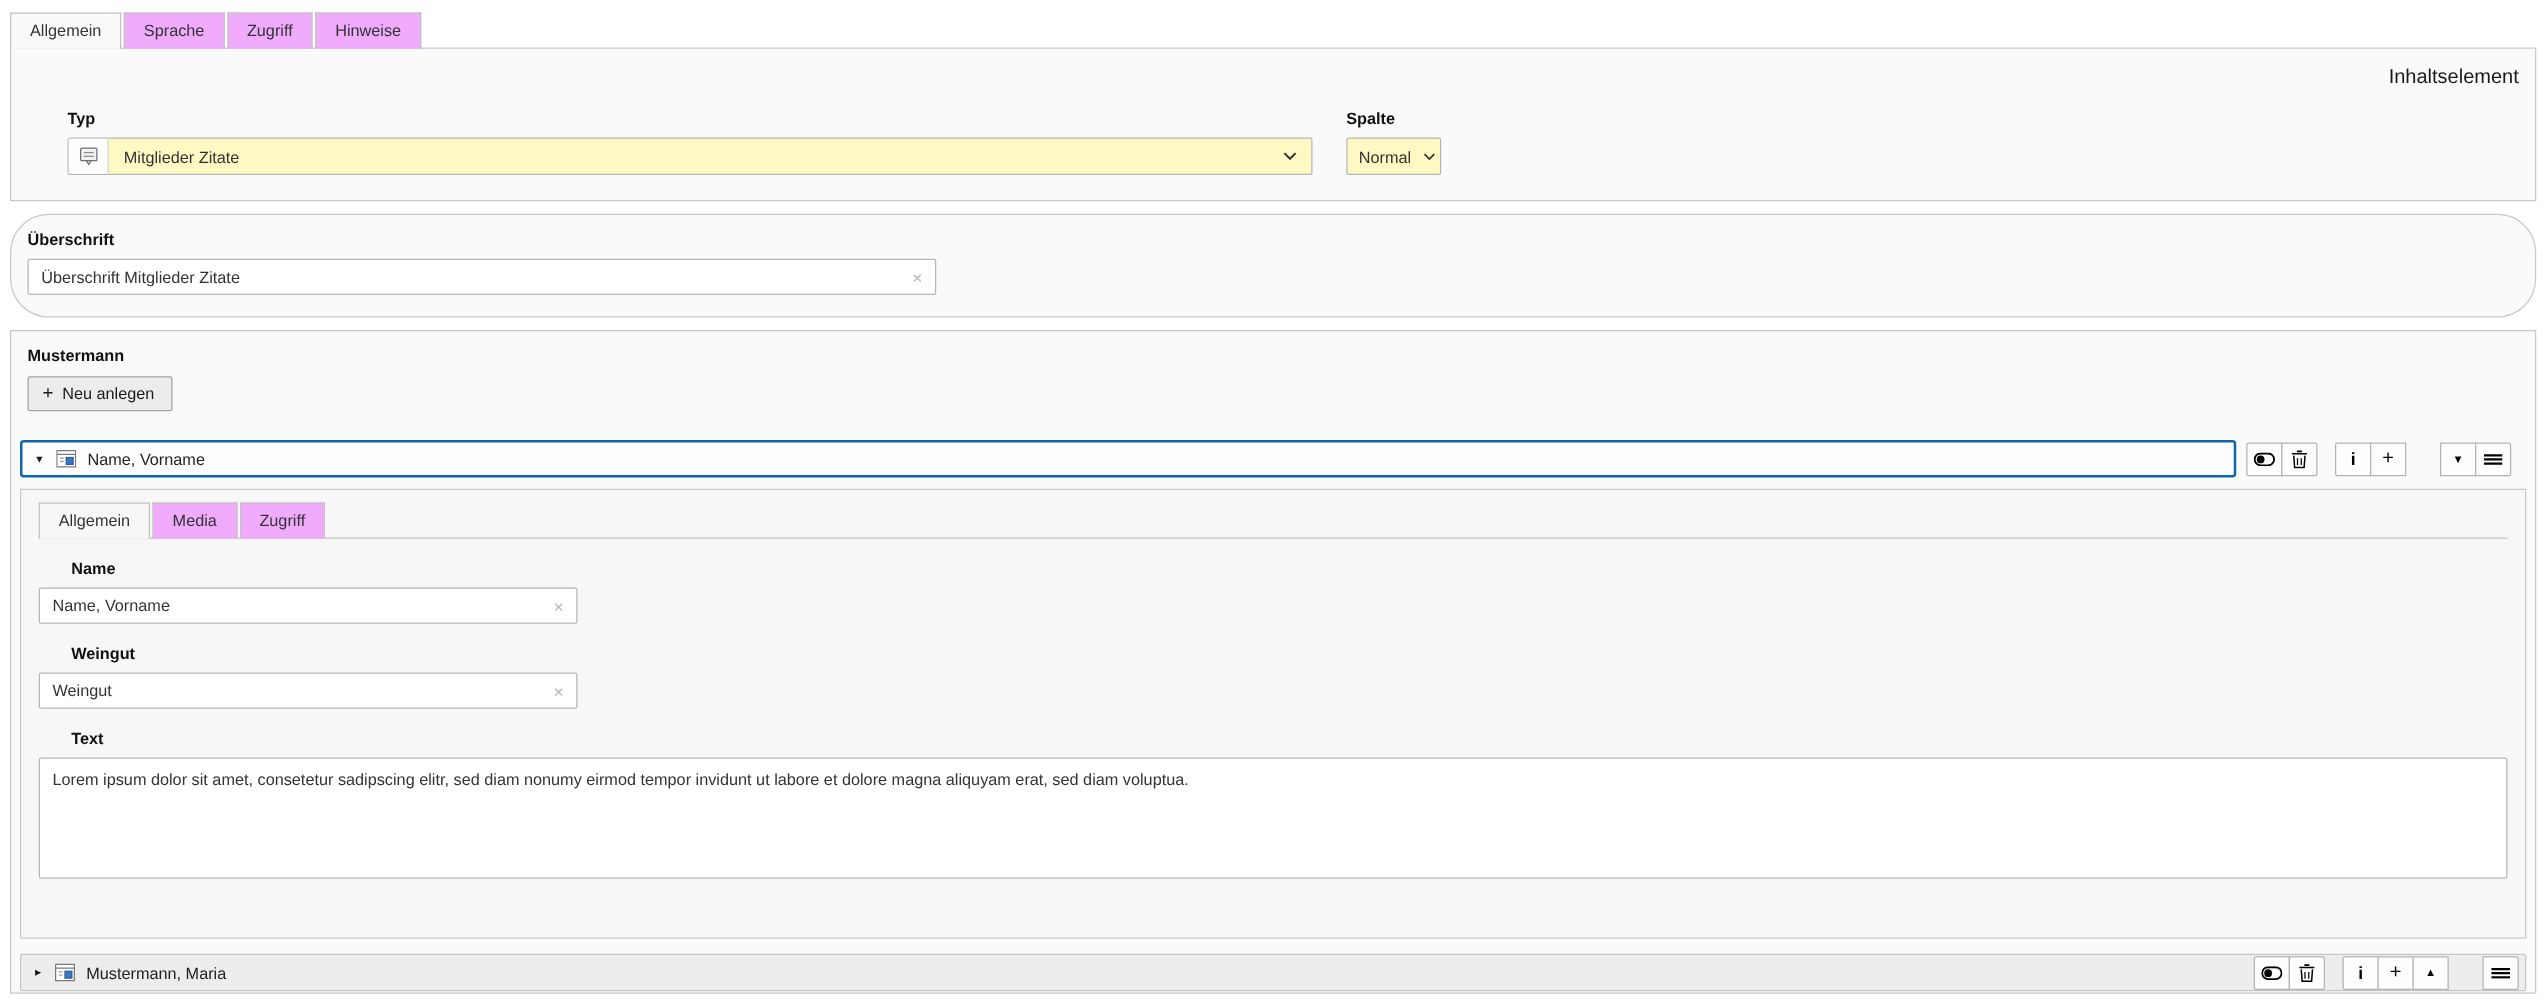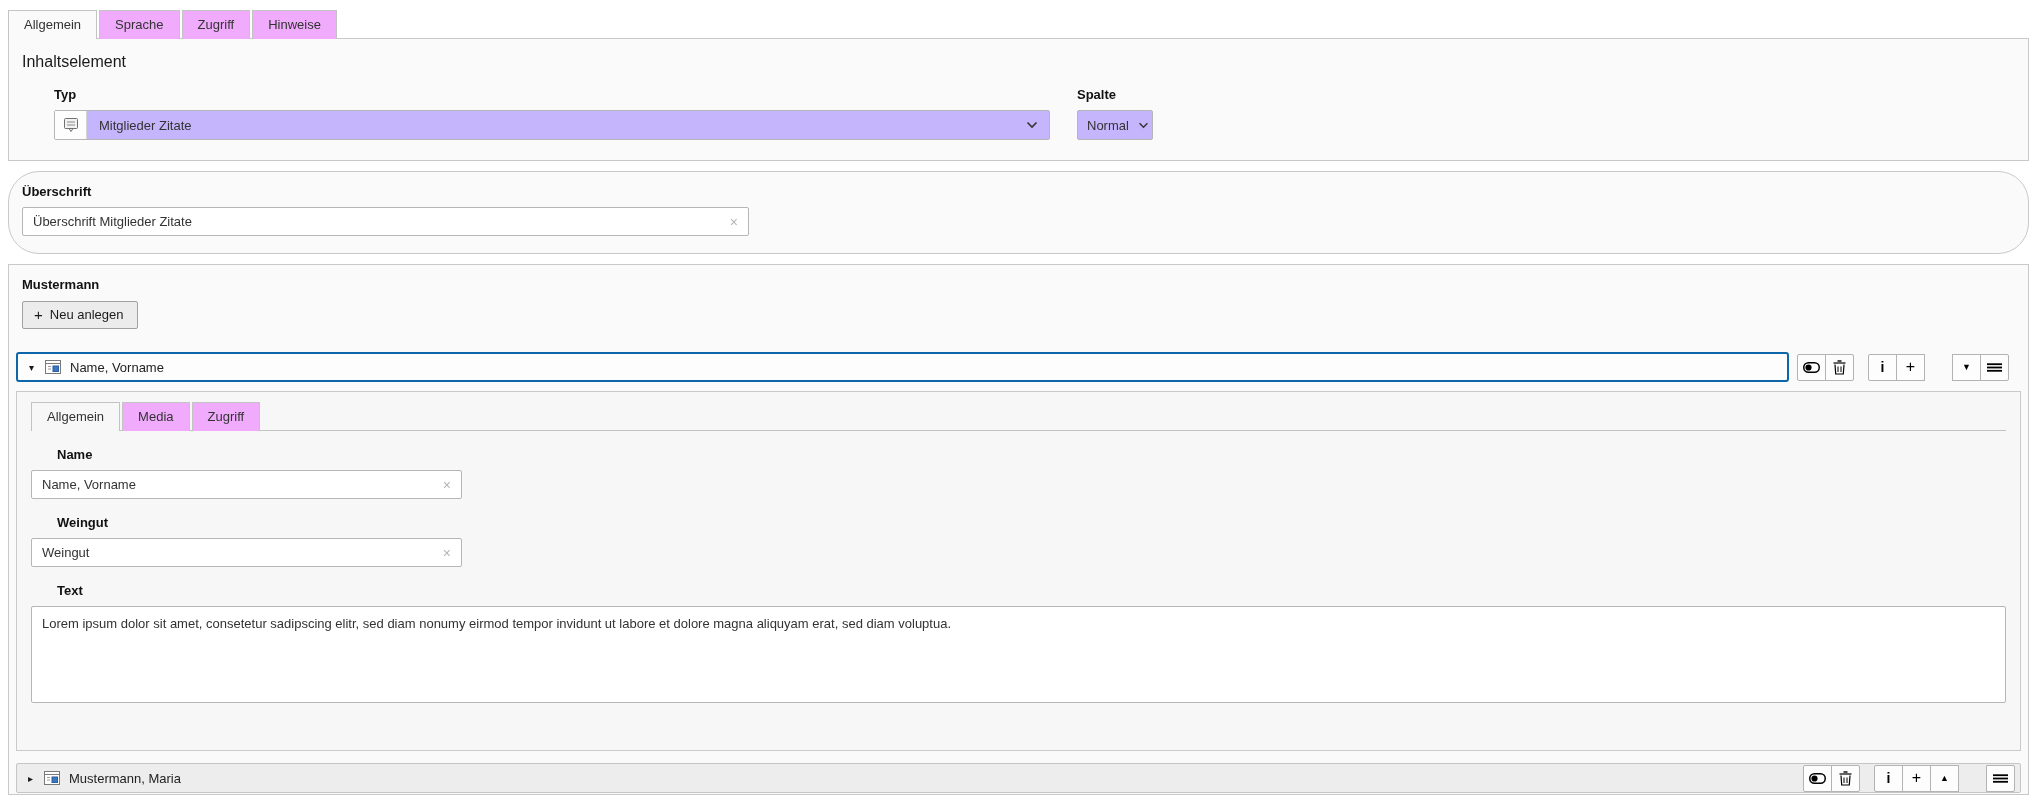--- a/index.html
+++ b/index.html
@@ -19,30 +19,30 @@
     color:#333; cursor:pointer; white-space:nowrap;
   }
   .tab.active { background:#fafafa; padding-bottom:7px;text-align:right; }
 
   
   .panel { border:1px solid #c9c9c9; background:#fafafa; position:relative; z-index:1; }
   .panel-a { padding:12px 13px 20px 13px; }
   .panel-b { margin-top:10px; padding:12px 13px 17px 13px;border-radius:31px; }
   .panel-c { margin-top:10px; padding:10px 7px 7px 7px; height:531px; }
 
-  .legend { font-size:16px; color:#1a1a1a; margin:2px 0 16px 0; }
+  .legend { font-size:16px; color:#1a1a1a; margin:2px 0 16px 0;text-align:right; }
   .flabel { font-weight:bold; margin-bottom:8px; color:#111; }
 
   
   .fieldrow { display:flex; }
   .field-typ { width:996px;margin-left:32px; }
   .field-spalte { margin-left:27px; }
   .select {
     display:flex; align-items:center; height:30px;
-    background:#c4b5fd; border:1px solid #b6b6b6; border-radius:2px; cursor:pointer;
+    background:#fef9c3; border:1px solid #b6b6b6; border-radius:2px; cursor:pointer;
   }
   .select .iconbox {
     width:32px; align-self:stretch; border-right:1px solid #d4d4d4;
     display:flex; align-items:center; justify-content:center; background:#fdfdfd;
   }
   .select .val { flex:1; padding:0 12px; color:#333; }
   .select .chev { padding:0 11px; display:flex; align-items:center; }
   .select-sm { width:76px; }
   .select-sm .val { padding:0 9px; }
   .select-sm .chev { padding:0 8px 0 0; }

